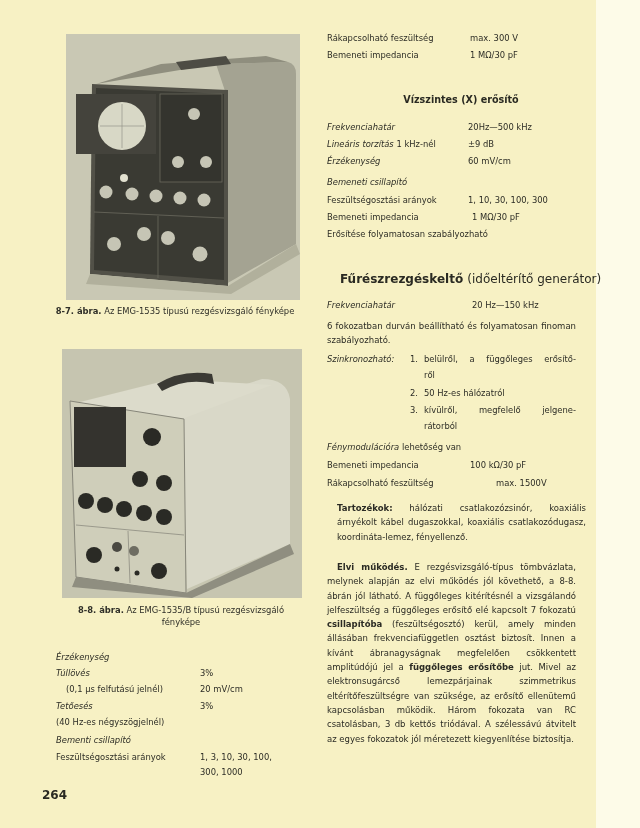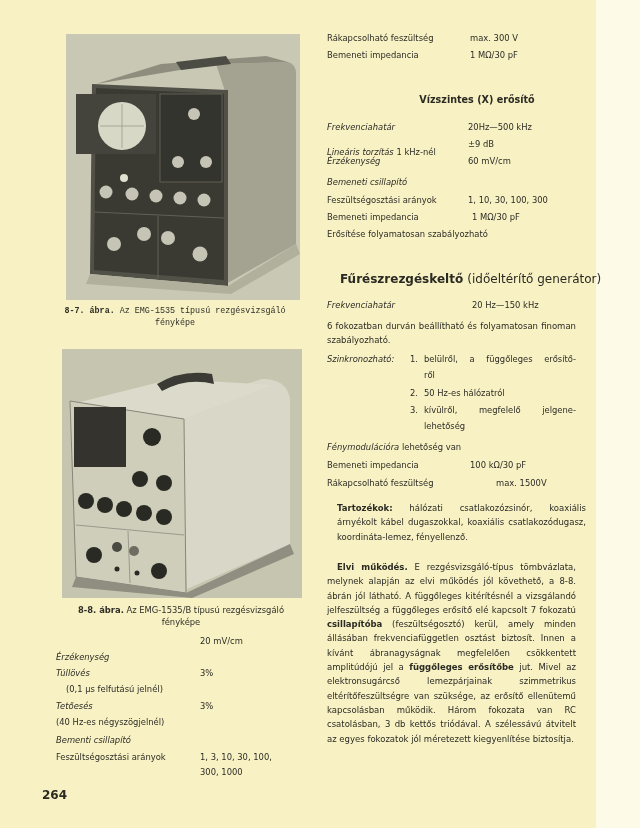--- a/index.html
+++ b/index.html
@@ -18,21 +18,21 @@
   
   .photo { position: absolute; overflow: hidden; }
   .photo1 { left: 66px; top: 34px; width: 234px; height: 266px; background: #c7c6b2; }
   .photo2 { left: 62px; top: 349px; width: 240px; height: 249px; background: #c4c3ae; }
   .photo svg { width: 100%; height: 100%; display: block; }
 
   .caption {
     position: absolute; font-size: 8.4px; line-height: 12px; text-align: center; color: #2f2f28;
   }
   .caption b { font-weight: bold; }
-  .cap1 { left: 48px; top: 305px; width: 254px; font-family: Liberation Mono, monospace; }
+  .cap1 { left: 48px; top: 305px; width: 254px; }
   .cap2 { left: 58px; top: 604px; width: 246px; }
 
   
   .spec { position: absolute; font-size: 8.4px; color: #2c2c25; }
   .row { position: absolute; white-space: nowrap; }
   .lbl-it { font-style: italic; }
   .heading { position: absolute; font-weight: bold; font-size: 9.6px; text-align: center; white-space: nowrap; }
   .para {
     position: absolute; font-size: 8.5px; line-height: 14.3px; text-align: justify; color: #2b2b24;
   }
@@ -122,21 +122,21 @@
     <path d="M14 228 L124 244 L228 195 L232 205 L130 249 L10 238 Z" fill="#8f8e80"></path>
   </svg>
 </div>
 <div class="caption cap2">
   <b>8-8. ábra.</b>
   <span>Az EMG-1535/B típusú rezgésvizsgáló fényképe</span>
 </div>
 
 <div class="spec">
   <div class="row lbl-it" style="left:56px;top:652px">Érzékenység</div>
-  <div class="row" style="left:200px;top:636px">20 mV/cm</div>
+  <div class="row" style="left:200px;top:684px">20 mV/cm</div>
   <div class="row lbl-it" style="left:56px;top:668px">Túllövés</div>
   <div class="row" style="left:200px;top:668px">3%</div>
   <div class="row" style="left:66px;top:684px">(0,1 µs felfutású jelnél)</div>
   <div class="row lbl-it" style="left:56px;top:701px">Tetőesés</div>
   <div class="row" style="left:200px;top:701px">3%</div>
   <div class="row" style="left:56px;top:717px">(40 Hz-es négyszögjelnél)</div>
   <div class="row lbl-it" style="left:56px;top:735px">Bementi csillapító</div>
   <div class="row" style="left:56px;top:752px">Feszültségosztási arányok</div>
   <div class="row" style="left:200px;top:752px">1, 3, 10, 30, 100,</div>
   <div class="row" style="left:200px;top:767px">300, 1000</div>
@@ -144,26 +144,26 @@
 
 <div class="pagenum">264</div>
 
 <div class="spec">
   <div class="row" style="left:327px;top:33px">Rákapcsolható feszültség</div>
   <div class="row" style="left:470px;top:33px">max. 300 V</div>
   <div class="row" style="left:327px;top:50px">Bemeneti impedancia</div>
   <div class="row" style="left:470px;top:50px">1 MΩ/30 pF</div>
 </div>
 
-<div class="heading" style="left:343px;top:94px;width:268px">Vízszintes (X) erősítő</div>
+<div class="heading" style="left:327px;top:94px;width:268px">Vízszintes (X) erősítő</div>
 
 <div class="spec">
   <div class="row lbl-it" style="left:327px;top:122px">Frekvenciahatár</div>
   <div class="row" style="left:468px;top:122px">20Hz—500 kHz</div>
-  <div class="row" style="left:327px;top:147px"><i>Lineáris torzítás</i><span> 1 kHz-nél</span></div>
+  <div class="row" style="left:327px;top:139px"><i>Lineáris torzítás</i><span> 1 kHz-nél</span></div>
   <div class="row" style="left:468px;top:139px">±9 dB</div>
   <div class="row lbl-it" style="left:327px;top:156px">Érzékenység</div>
   <div class="row" style="left:468px;top:156px">60 mV/cm</div>
   <div class="row lbl-it" style="left:327px;top:177px">Bemeneti csillapító</div>
   <div class="row" style="left:327px;top:195px">Feszültségosztási arányok</div>
   <div class="row" style="left:468px;top:195px">1, 10, 30, 100, 300</div>
   <div class="row" style="left:327px;top:212px">Bemeneti impedancia</div>
   <div class="row" style="left:472px;top:212px">1 MΩ/30 pF</div>
   <div class="row" style="left:327px;top:229px">Erősítése folyamatosan szabályozható</div>
 </div>
@@ -181,21 +181,21 @@
 
 <div class="spec">
   <div class="row lbl-it" style="left:327px;top:354px">Szinkronozható:</div>
   <div class="row" style="left:410px;top:354px">1.</div>
   <div class="row" style="left:424px;top:354px;width:152px;text-align:justify;text-align-last:justify">belülről, a függőleges erősítő-</div>
   <div class="row" style="left:424px;top:370px">ről</div>
   <div class="row" style="left:410px;top:388px">2.</div>
   <div class="row" style="left:424px;top:388px">50 Hz-es hálózatról</div>
   <div class="row" style="left:410px;top:405px">3.</div>
   <div class="row" style="left:424px;top:405px;width:152px;text-align:justify;text-align-last:justify">kívülről, megfelelő jelgene-</div>
-  <div class="row" style="left:424px;top:421px">lehetőség</div>
+  <div class="row" style="left:424px;top:421px">rátorból</div>
 
   <div class="row" style="left:327px;top:442px"><i>Fénymodulációra</i><span> lehetőség van</span></div>
   <div class="row" style="left:327px;top:460px">Bemeneti impedancia</div>
   <div class="row" style="left:470px;top:460px">100 kΩ/30 pF</div>
   <div class="row" style="left:327px;top:478px">Rákapcsolható feszültség</div>
   <div class="row" style="left:496px;top:478px">max. 1500V</div>
 </div>
 
 <div class="para" style="left:337px;top:501px;width:249px"><b>Tartozékok:</b><span> hálózati csatlakozózsinór, koaxiális árnyékolt kábel dugaszokkal, koaxiális csatlakozódugasz, koordináta-lemez, fényellenző.</span></div>
 

